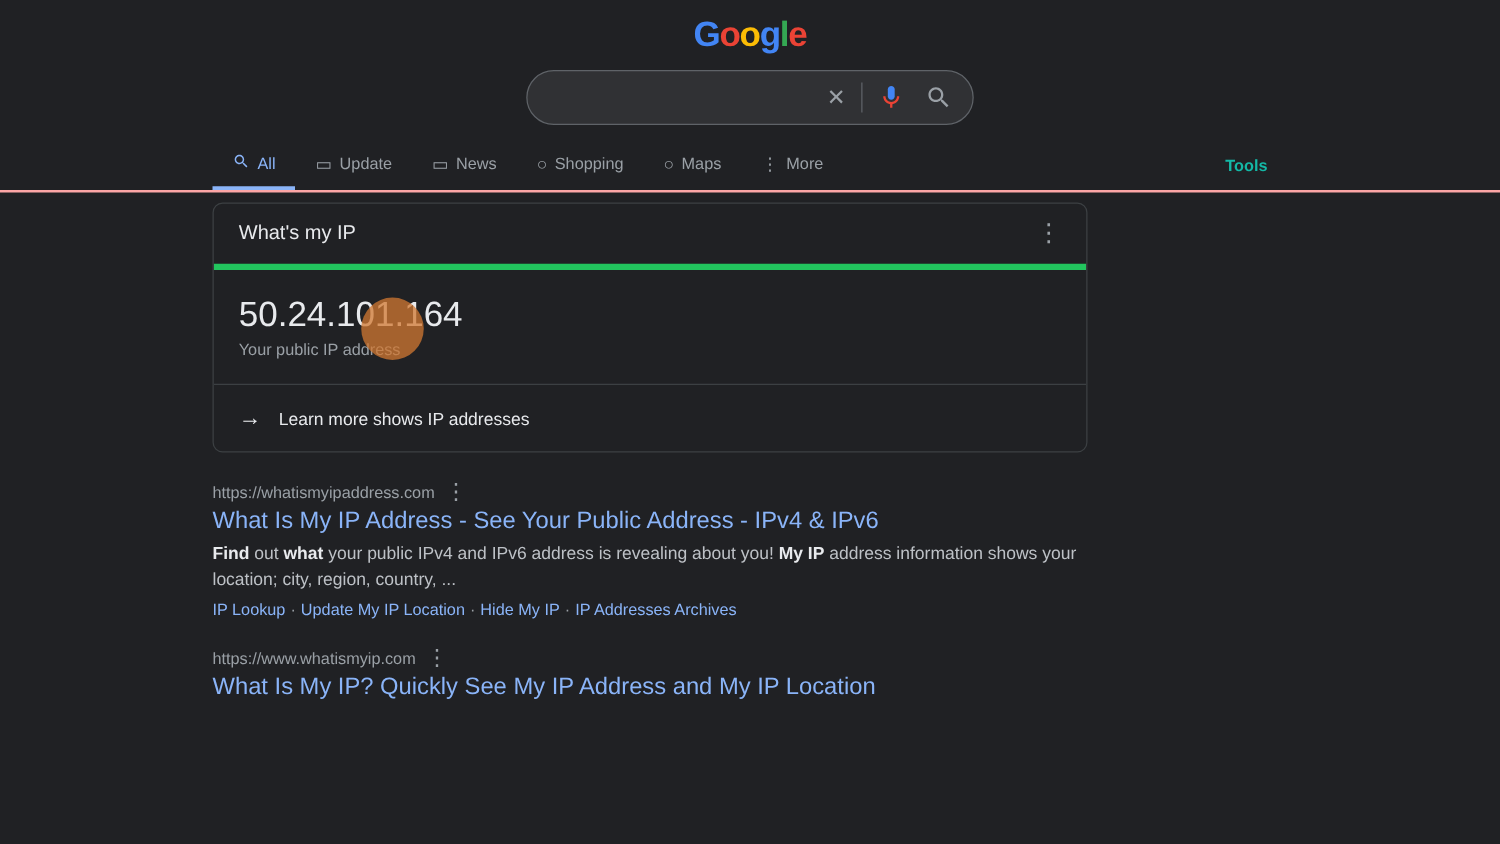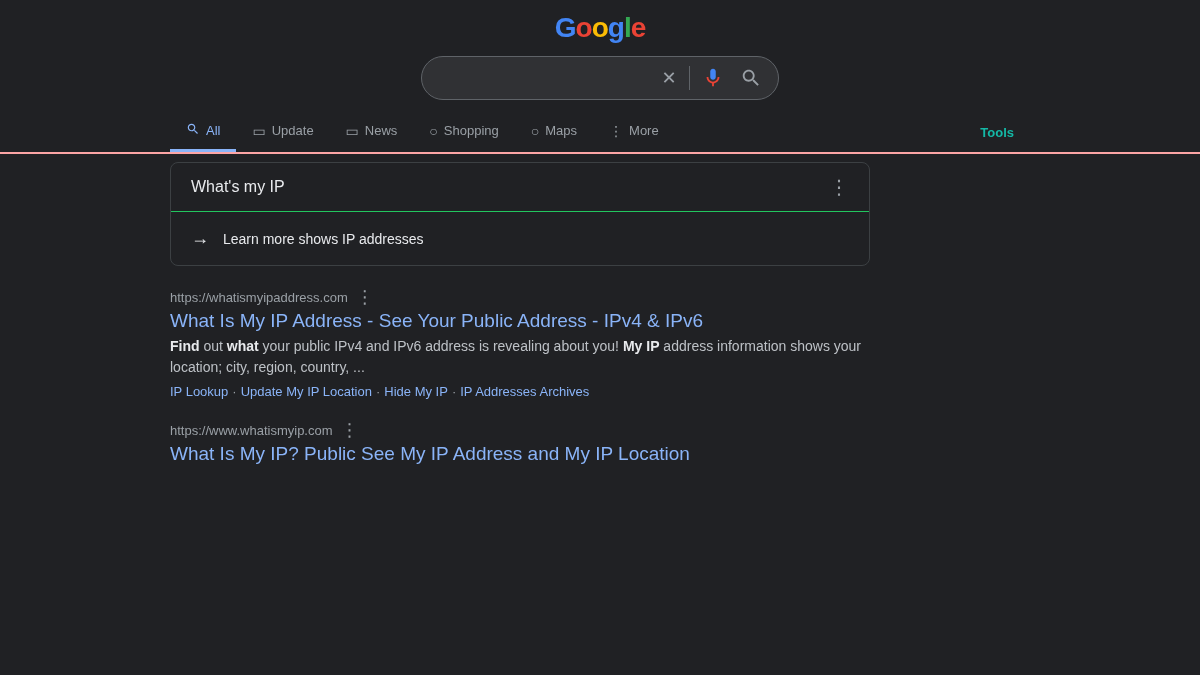--- a/index.html
+++ b/index.html
@@ -147,21 +147,21 @@
       overflow: hidden;
       margin-bottom: 20px;
       max-width: 700px;
     }
 
     .snippet-header {
       display: flex;
       justify-content: space-between;
       align-items: center;
       padding: 14px 20px;
-      border-bottom: 1px solid #22c55e;
+      border-bottom: 5px solid #22c55e;
     }
 
     .snippet-title {
       font-size: 16px;
       color: #e8eaed;
     }
 
     .three-dots {
       color: #9aa0a6;
       font-size: 20px;
@@ -347,20 +347,25 @@
   <span class="nav-tools">Tools</span>
 </nav>
 
 <div class="results-area">
 
   <div class="featured-snippet">
     <div class="snippet-header">
       <span class="snippet-title">What's my IP</span>
       <span class="three-dots">⋮</span>
     </div>
+    <div class="snippet-ip-section">
+      <div class="ip-address">50.24.101.164</div>
+      <div class="ip-label">Your public IP address</div>
+      <div class="cursor-circle"></div>
+    </div>
     <div class="snippet-learn-more">
       <span class="arrow-icon">→</span>
       <span class="learn-more-text">Learn more shows IP addresses</span>
     </div>
   </div>
 
   <div class="search-result">
     <div class="result-source">
       <span class="result-url">https://whatismyipaddress.com</span>
       <span class="result-menu">⋮</span>
@@ -378,15 +383,15 @@
       <span class="result-link-sep"> · </span>
       <a class="result-link">IP Addresses Archives</a>
     </div>
   </div>
 
   <div class="search-result">
     <div class="result-source">
       <span class="result-url">https://www.whatismyip.com</span>
       <span class="result-menu">⋮</span>
     </div>
-    <a class="result-title">What Is My IP? Public See My IP Address and My IP Location</a>
+    <a class="result-title">What Is My IP? Quickly See My IP Address and My IP Location</a>
   </div>
 </div>
 
 </body></html>

